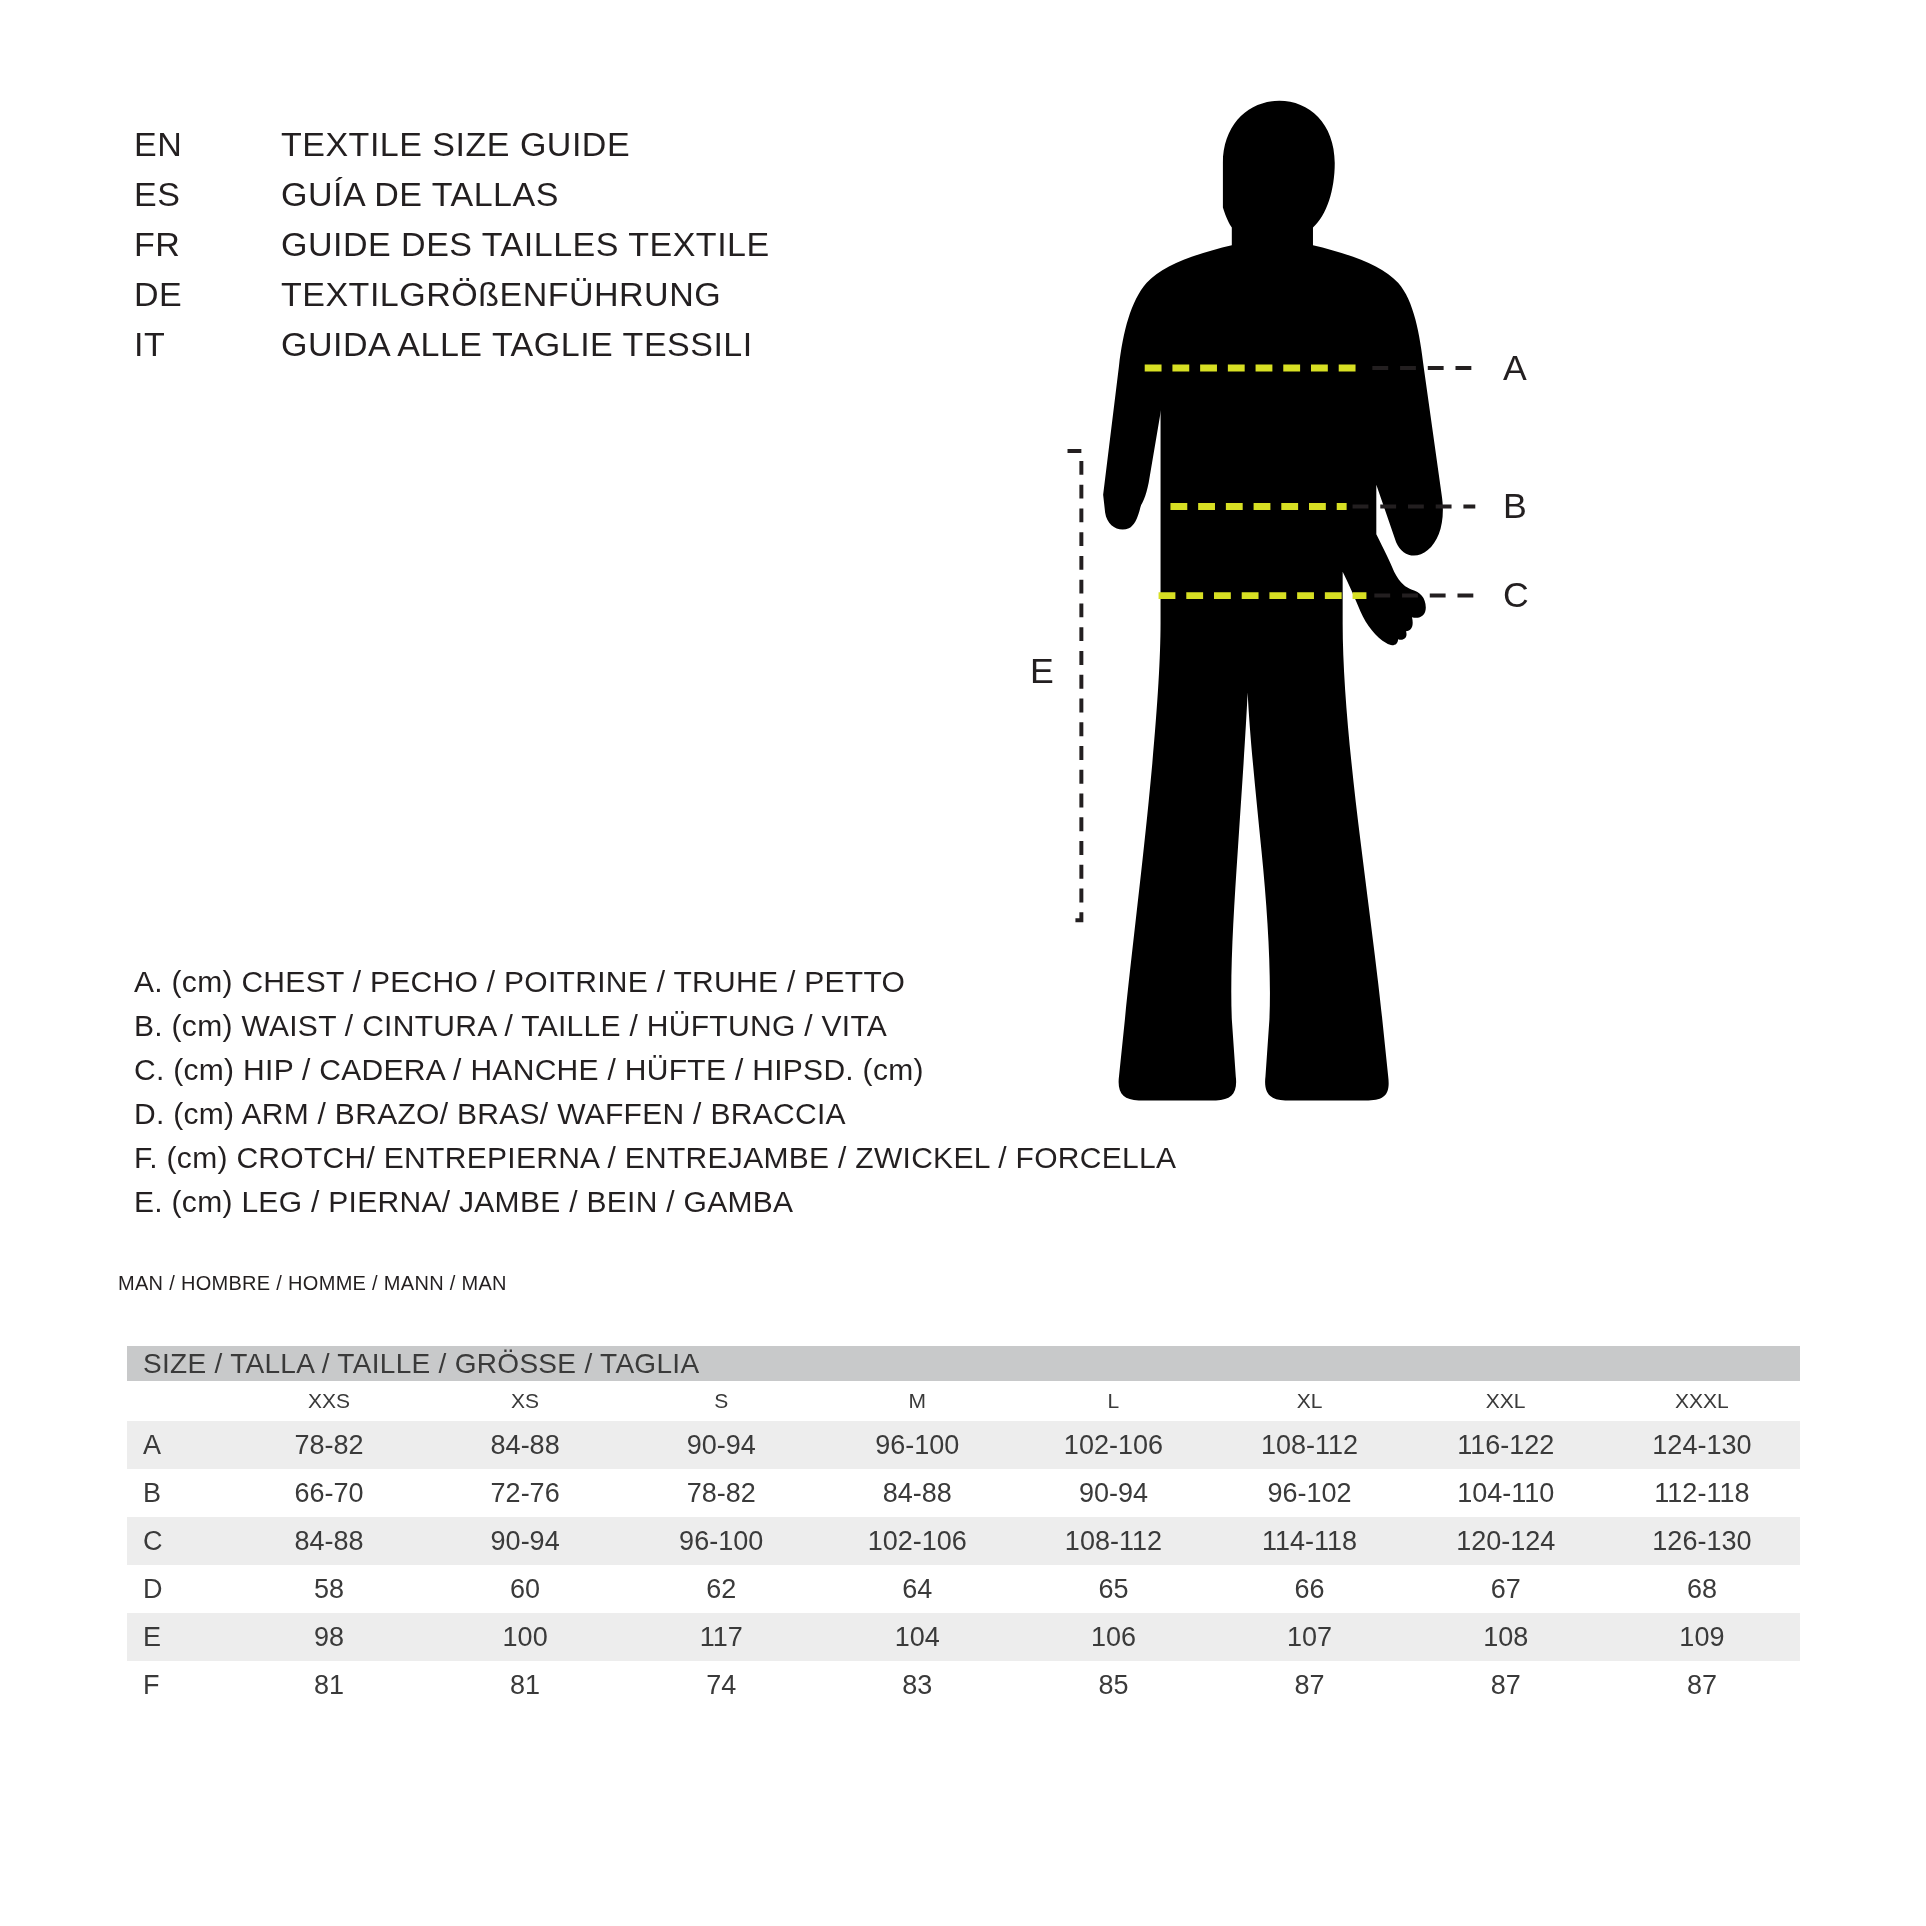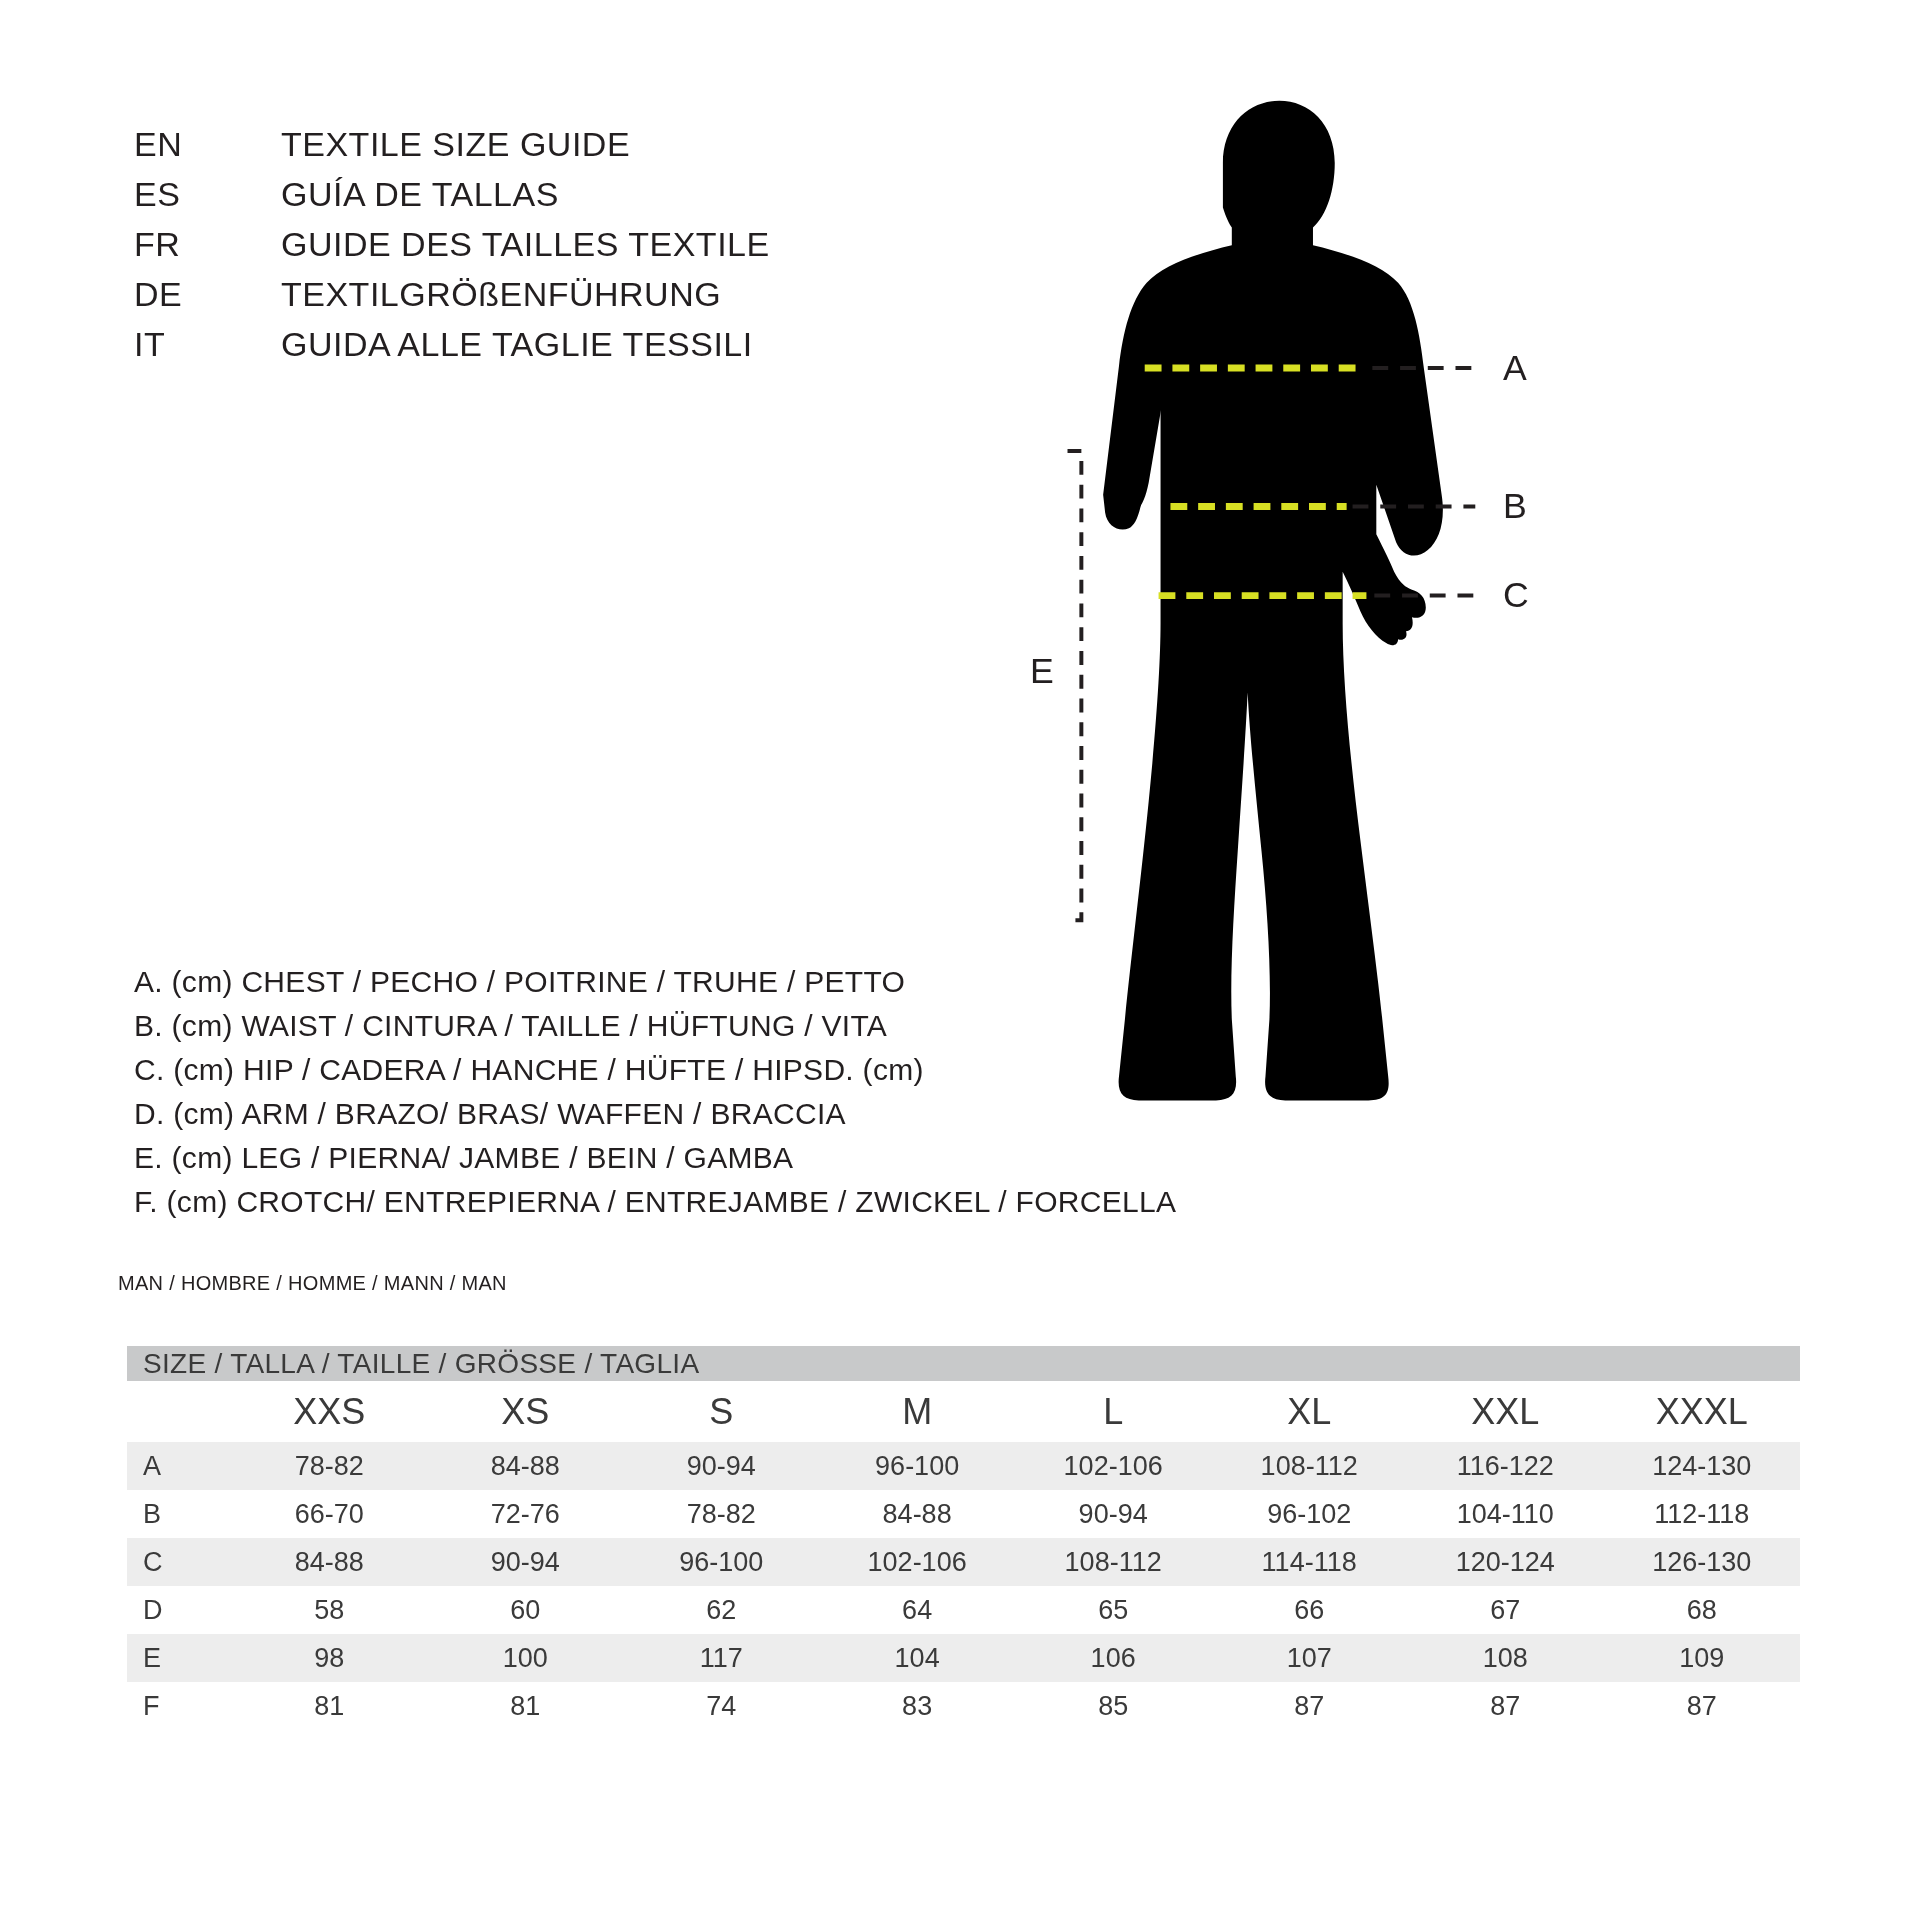--- a/index.html
+++ b/index.html
@@ -88,22 +88,22 @@
     background: #c8c9ca;
     text-align: left;
     padding-left: 16px;
     font-size: 28px;
     color: #3a3a3a;
     height: 35px;
     letter-spacing: 0.3px;
   }
   #size-table tr.sizes-row td {
     background: #ffffff;
-    height: 61px;
-    font-size: 36px;
+    height: 40px;
+    font-size: 21px;
   }
   #size-table tr.data-row.shaded td { background: #ededed; }
   #size-table tr.data-row td { background: #ffffff; }
   #size-table td.rowlabel {
     text-align: left;
     padding-left: 16px;
     width: 89px;
   }
   #size-table col.c-label { width: 89px; }
   #size-table col.c-data { width: 198px; }
@@ -132,22 +132,22 @@
     <span class="title-lang">IT</span>
     <span class="title-text">GUIDA ALLE TAGLIE TESSILI</span>
   </div>
 </div>
 
 <div id="legend-block">
   <div class="legend-row">A. (cm) CHEST / PECHO / POITRINE / TRUHE / PETTO</div>
   <div class="legend-row">B. (cm) WAIST / CINTURA / TAILLE / HÜFTUNG / VITA</div>
   <div class="legend-row">C. (cm) HIP / CADERA / HANCHE / HÜFTE / HIPSD. (cm)</div>
   <div class="legend-row">D. (cm) ARM / BRAZO/ BRAS/ WAFFEN / BRACCIA</div>
+  <div class="legend-row">F. (cm) CROTCH/ ENTREPIERNA / ENTREJAMBE / ZWICKEL / FORCELLA</div>
   <div class="legend-row">E. (cm) LEG / PIERNA/ JAMBE / BEIN / GAMBA</div>
-  <div class="legend-row">F. (cm) CROTCH/ ENTREPIERNA / ENTREJAMBE / ZWICKEL / FORCELLA</div>
 </div>
 
 <div id="gender-row">MAN / HOMBRE / HOMME / MANN / MAN</div>
 
 <div id="figure-area">
   <svg width="871" height="1168" viewBox="0 0 880 1180" xmlns="http://www.w3.org/2000/svg">
 
     <g>
       <path fill="#000000" d="
         M 205 95

